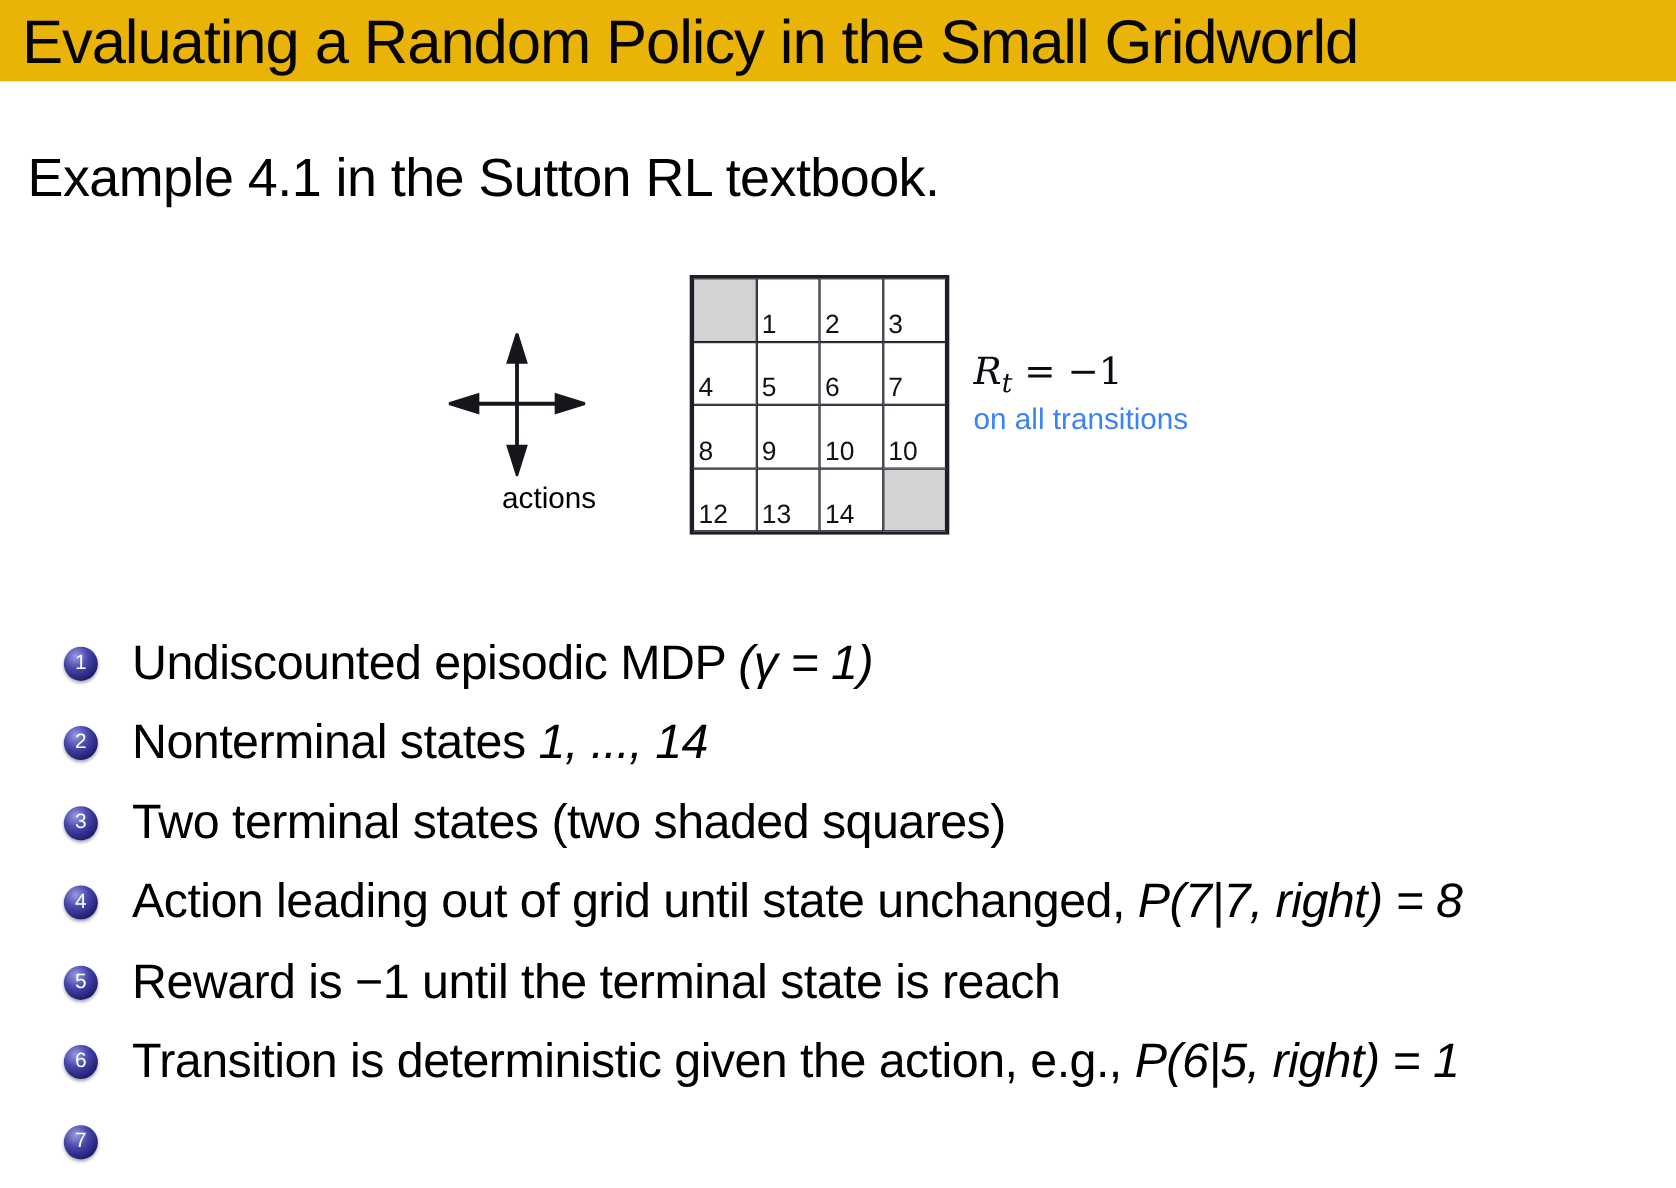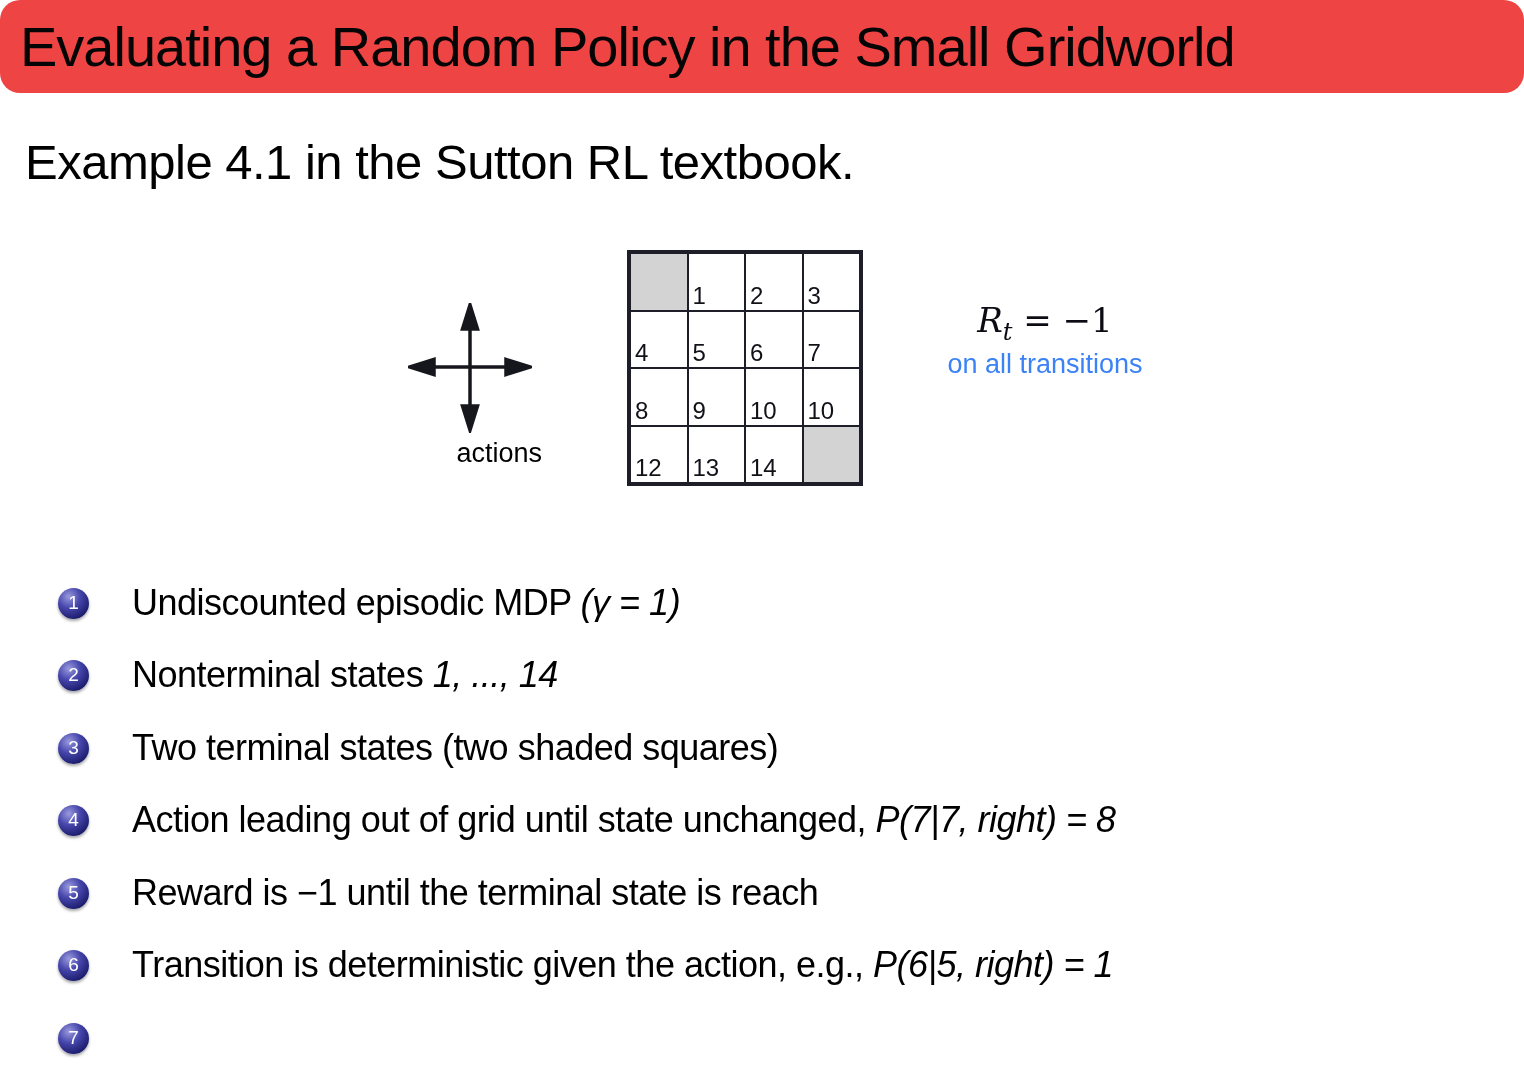--- a/index.html
+++ b/index.html
@@ -3,22 +3,22 @@
 <meta charset="utf-8">
 <style>
   html,body{margin:0;padding:0;background:#ffffff;}
   .page{
     position:relative;width:1524px;height:1080px;overflow:hidden;
     background:#ffffff;color:#000000;
     font-family:"Liberation Sans",sans-serif;
   }
   
   .titlebar{
-    position:absolute;left:0;top:0;width:1524px;height:93px;
-    background:#ef4444;display:flex;align-items:center;border-radius:20px;
+    position:absolute;left:0;top:0;width:1524px;height:74px;
+    background:#eab308;display:flex;align-items:center;
   }
   .title{
     font-size:56px;letter-spacing:-1px;padding-left:20px;color:#050505;
     white-space:nowrap;
   }
   .subtitle{
     position:absolute;left:25px;top:134px;font-size:49px;letter-spacing:-0.5px;
     white-space:nowrap;
   }
   
@@ -32,40 +32,40 @@
     position:absolute;left:627px;top:250px;width:236px;height:236px;
     box-sizing:border-box;border:3px solid #1e1e28;background:#ffffff;
     display:grid;grid-template-columns:repeat(4,1fr);grid-template-rows:repeat(4,1fr);
   }
   .cell{position:relative;border:1.5px solid #1e1e28;}
   .cell.shaded{background:#d3d3d3;}
   .cell span{
     position:absolute;left:4px;bottom:2px;font-size:24px;line-height:1;color:#111118;
   }
   
-  .reward{position:absolute;left:885px;top:300px;width:320px;text-align:center;}
+  .reward{position:absolute;left:885px;top:318px;width:320px;}
   .reward-formula{
     font-family:"DejaVu Serif",serif;font-size:34px;color:#0b0b14;white-space:pre;
   }
   .reward-formula .it{font-style:italic;}
   .reward-formula sub{font-style:italic;font-size:24px;}
   .reward-caption{font-size:27px;margin-top:3px;color:#3b82f6;}
   
   .list-item{
     position:absolute;left:58px;height:52px;display:flex;align-items:center;
     white-space:nowrap;
   }
   .badge{
     flex:0 0 31px;width:31px;height:31px;border-radius:50%;
     background:radial-gradient(circle at 35% 28%, #9a9ade 0%, #4646ac 38%, #1b1b6b 78%, #0e0e4a 100%);
     box-shadow:0 2px 3px rgba(0,0,0,0.35);
     color:#ffffff;display:flex;align-items:center;justify-content:center;
     font-size:19px;
   }
-  .itext{margin-left:43px;font-size:36px;letter-spacing:-0.5px;}
+  .itext{margin-left:31px;font-size:44px;letter-spacing:-0.5px;}
   .itext .math{font-style:italic;}
 </style>
 </head>
 <body>
 
 <div class="page">
 
   <div class="titlebar">
     <div class="title">Evaluating a Random Policy in the Small Gridworld</div>
   </div>

